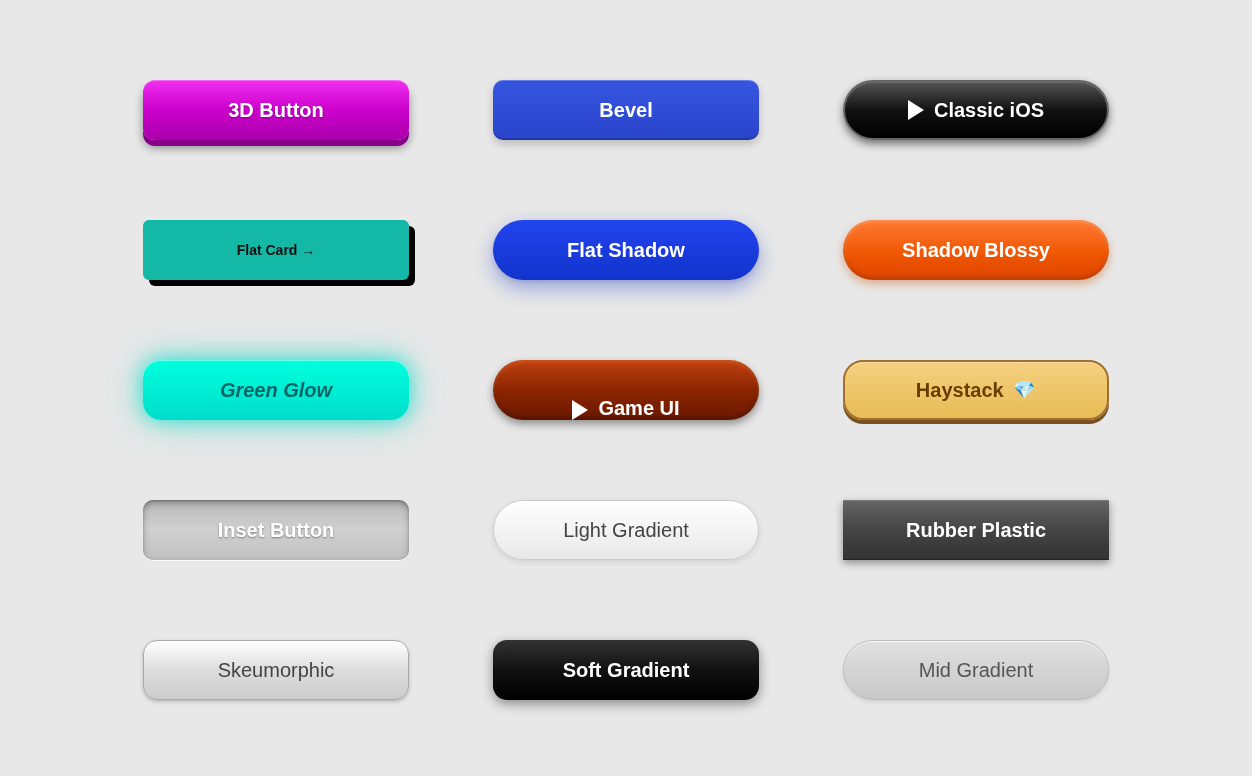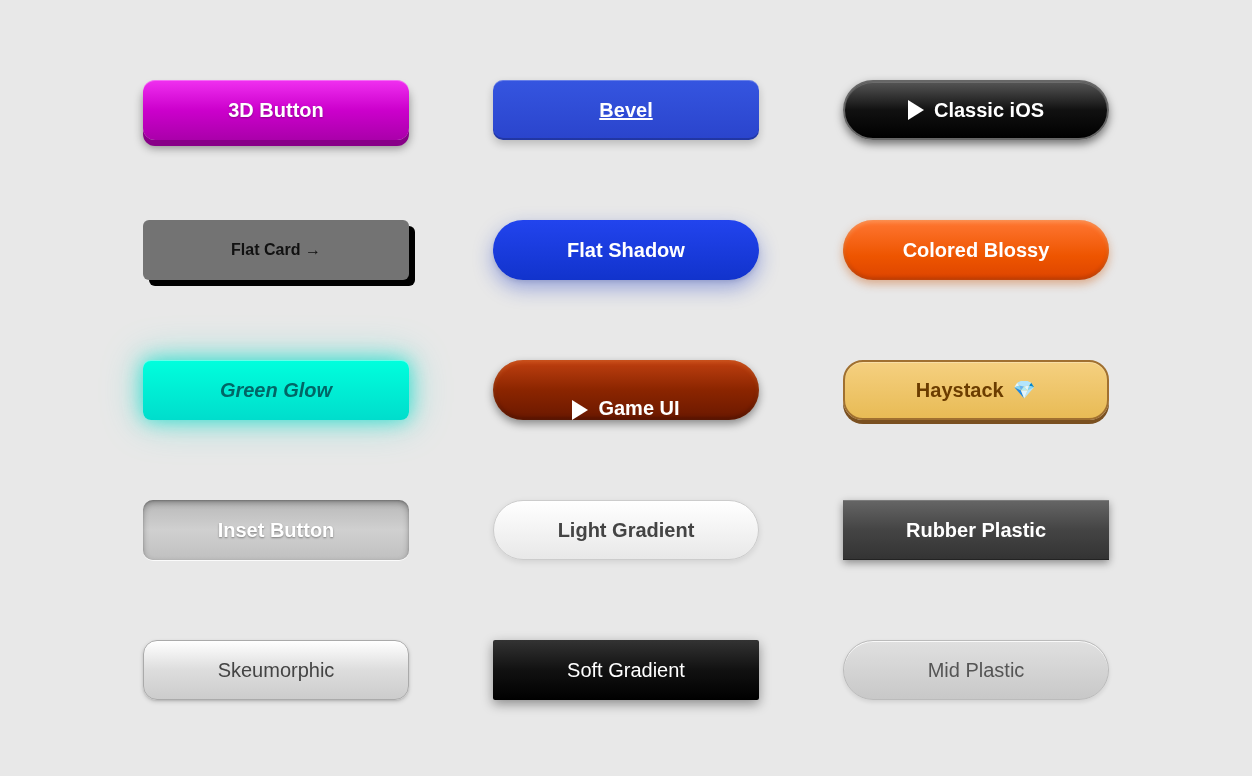--- a/index.html
+++ b/index.html
@@ -60,40 +60,39 @@
 
     
     .btn-bevel {
       background: linear-gradient(180deg, #3555e0 0%, #2a44cc 100%);
       color: white;
       border-radius: 10px;
       box-shadow:
         inset 0 1px 0 rgba(255,255,255,0.25),
         inset 0 -2px 0 rgba(0,0,0,0.2),
         0 4px 8px rgba(0,0,0,0.2);
-      text-decoration: underline;
     }
 
     
     .btn-classic-ios {
       background: linear-gradient(180deg, #555 0%, #111 50%, #000 100%);
       color: white;
       border-radius: 30px;
       border: 2px solid #666;
       box-shadow: inset 0 1px 0 rgba(255,255,255,0.15), 0 4px 8px rgba(0,0,0,0.5);
     }
 
     
     .btn-flat-card {
-      background: #737373;
+      background: #14b8a6;
       color: #111;
       border-radius: 6px;
       font-weight: 700;
       box-shadow: 6px 6px 0 #000;
-      font-size: 16px;
+      font-size: 14px;
     }
 
     
     .btn-flat-shadow {
       background: linear-gradient(180deg, #2244ee 0%, #1133cc 100%);
       color: white;
       border-radius: 30px;
       box-shadow: 0 8px 20px rgba(30,60,200,0.4), 0 2px 4px rgba(0,0,0,0.1);
     }
 
@@ -105,21 +104,21 @@
       box-shadow:
         inset 0 2px 4px rgba(255,200,150,0.4),
         inset 0 -2px 4px rgba(0,0,0,0.2),
         0 4px 10px rgba(200,80,0,0.4);
     }
 
     
     .btn-green-glow {
       background: linear-gradient(180deg, #00ffdd 0%, #00ddcc 100%);
       color: #006666;
-      border-radius: 8px;
+      border-radius: 18px;
       font-weight: 700;
       font-style: italic;
       box-shadow:
         0 0 20px rgba(0,220,200,0.7),
         0 0 40px rgba(0,220,200,0.4),
         inset 0 1px 0 rgba(255,255,255,0.4);
     }
 
     
     .btn-game-ui {
@@ -159,21 +158,21 @@
       text-align: center;
     }
 
     
     .btn-light-gradient {
       background: linear-gradient(180deg, #ffffff 0%, #e8e8e8 100%);
       color: #444;
       border-radius: 30px;
       border: 1px solid #ccc;
       box-shadow: 0 2px 6px rgba(0,0,0,0.1);
-      font-weight: 700;
+      font-weight: 400;
     }
 
     
     .btn-rubber-plastic {
       background: linear-gradient(180deg, #666 0%, #444 50%, #333 100%);
       color: white;
       border-radius: 0;
       font-weight: 700;
       box-shadow:
         inset 0 1px 0 rgba(255,255,255,0.15),
@@ -191,22 +190,22 @@
         inset 0 1px 0 rgba(255,255,255,0.9),
         0 2px 4px rgba(0,0,0,0.15),
         0 1px 2px rgba(0,0,0,0.1);
       font-weight: 400;
     }
 
     
     .btn-soft-gradient {
       background: linear-gradient(180deg, #333 0%, #111 50%, #000 100%);
       color: white;
-      border-radius: 2px;
-      font-weight: 400;
+      border-radius: 14px;
+      font-weight: 700;
       box-shadow: 0 4px 12px rgba(0,0,0,0.4);
     }
 
     
     .btn-mid-gradient {
       background: linear-gradient(180deg, #e0e0e0 0%, #c8c8c8 100%);
       color: #555;
       border-radius: 30px;
       border: 1px solid #bbb;
       box-shadow:
@@ -251,21 +250,21 @@
 
   <div class="cell">
     <button class="btn btn-flat-card">Flat Card →</button>
   </div>
 
   <div class="cell">
     <button class="btn btn-flat-shadow">Flat Shadow</button>
   </div>
 
   <div class="cell">
-    <button class="btn btn-colored-blossy">Colored Blossy</button>
+    <button class="btn btn-colored-blossy">Shadow Blossy</button>
   </div>
 
   <div class="cell">
     <button class="btn btn-green-glow">Green Glow</button>
   </div>
 
   <div class="cell">
     <button class="btn btn-game-ui">
       <span class="play-icon"></span>
       <span>Game UI</span>
@@ -293,16 +292,16 @@
 
   <div class="cell">
     <button class="btn btn-skeumorphic">Skeumorphic</button>
   </div>
 
   <div class="cell">
     <button class="btn btn-soft-gradient">Soft Gradient</button>
   </div>
 
   <div class="cell">
-    <button class="btn btn-mid-gradient">Mid Plastic</button>
+    <button class="btn btn-mid-gradient">Mid Gradient</button>
   </div>
 
 </div>
 
 </body></html>

